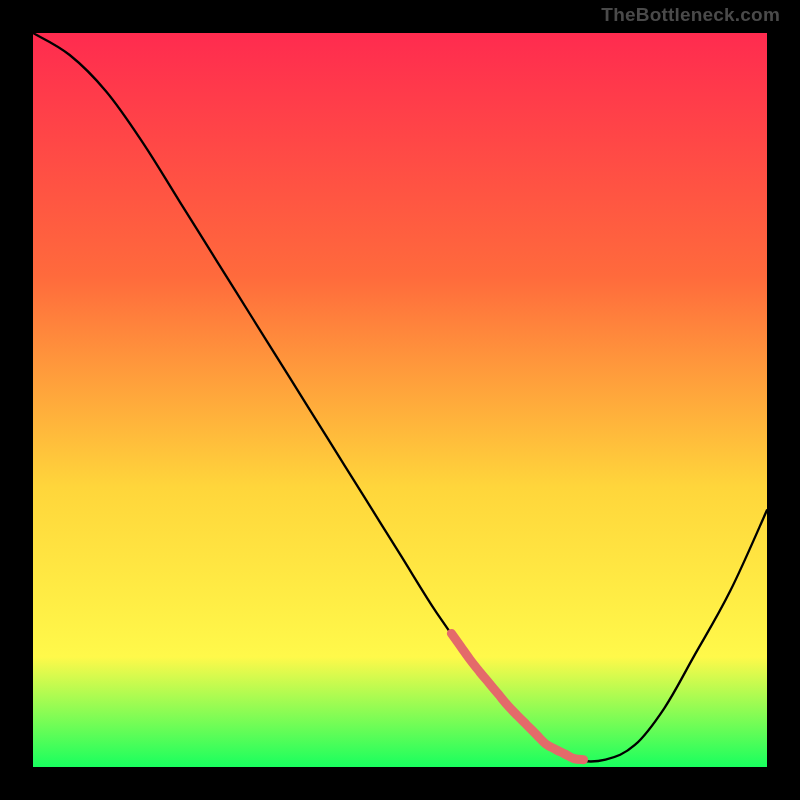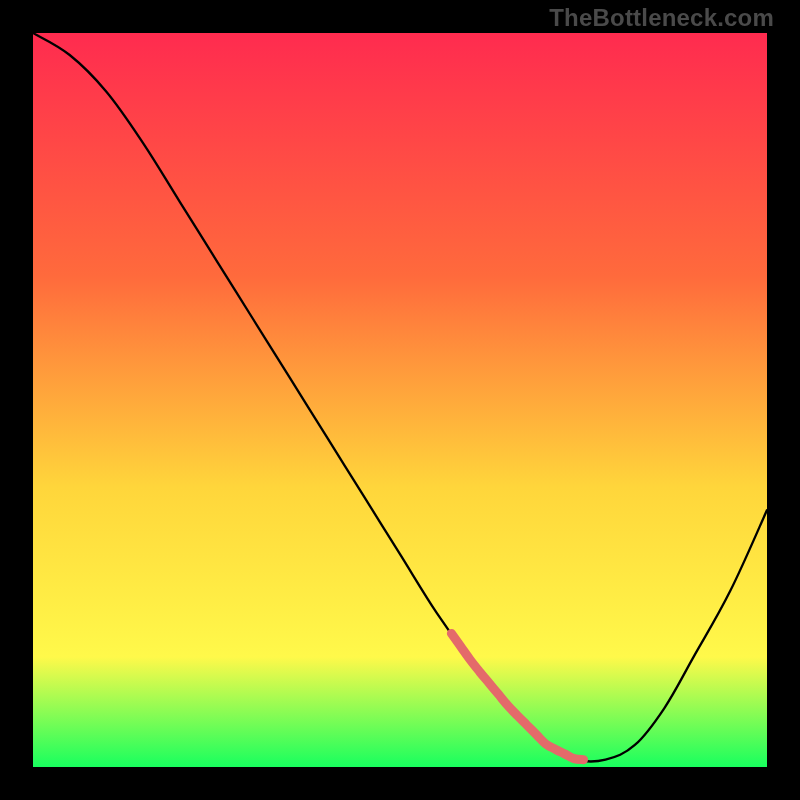--- a/index.html
+++ b/index.html
@@ -13,23 +13,23 @@
   }
   .frame {
     position: relative;
     width: 800px;
     height: 800px;
     background: #000;
   }
   .watermark {
     position: absolute;
     top: 4px;
-    right: 26px;
+    right: 20px;
     color: #4a4a4a;
-    font-size: 24px;
+    font-size: 19px;
     font-weight: 600;
     letter-spacing: 0.2px;
     z-index: 10;
   }
   .plot-wrap {
     position: absolute;
     left: 33px;
     top: 33px;
     width: 734px;
     height: 734px;

